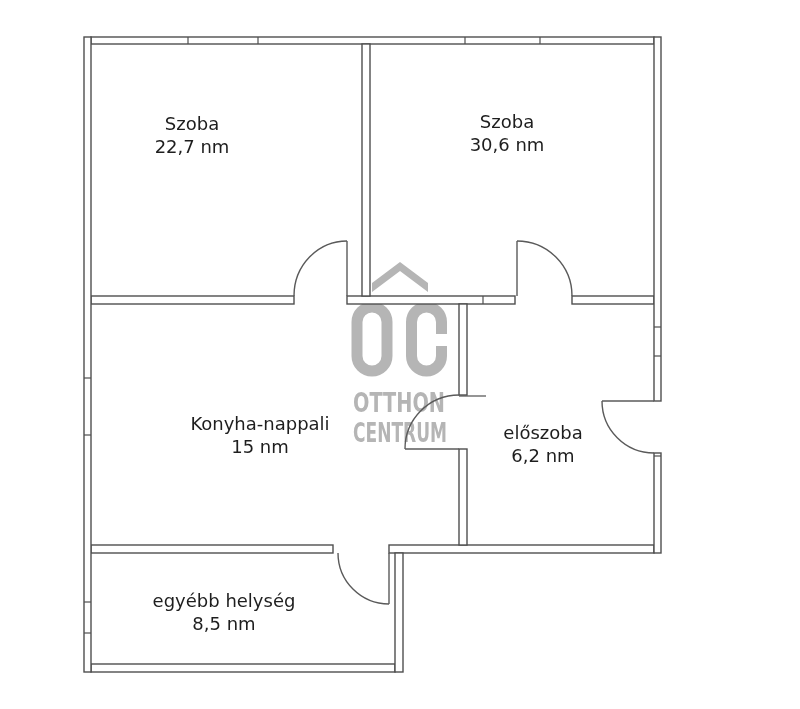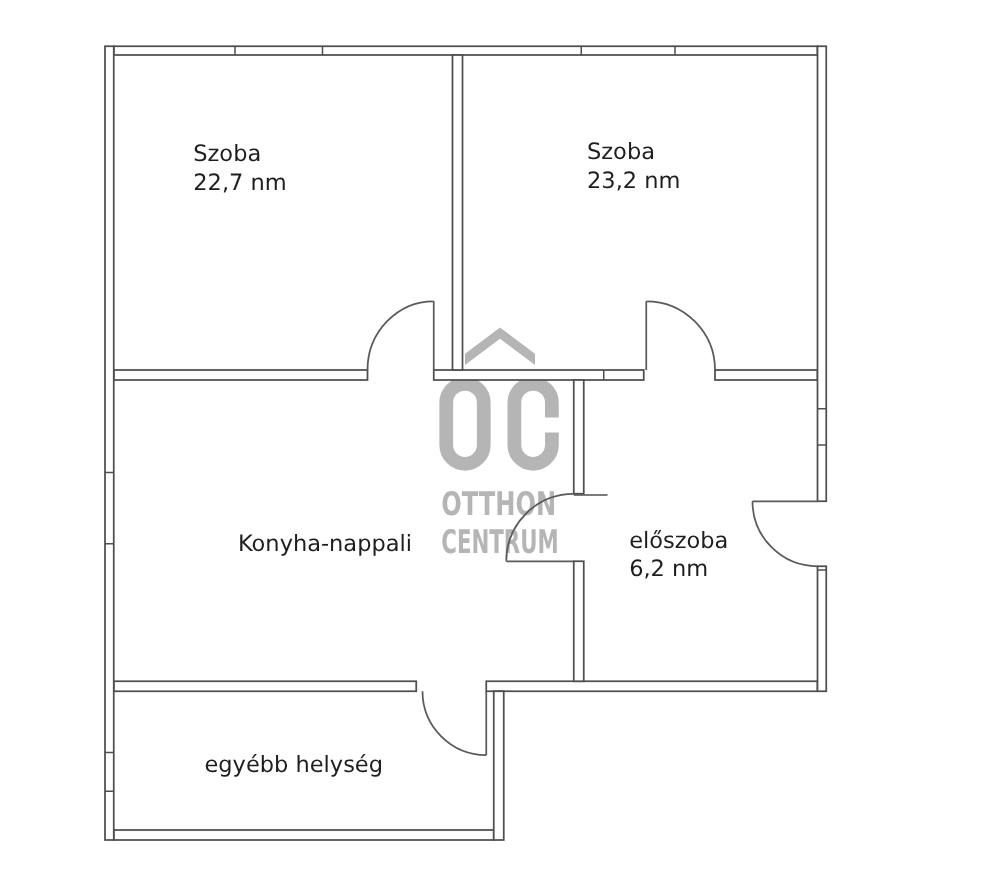--- a/index.html
+++ b/index.html
@@ -18,20 +18,21 @@
   .wm-ring{fill:none;stroke:#b5b5b5;stroke-width:11;}
   .wm-text{
     font-family:"DejaVu Sans","Liberation Sans",sans-serif;
     font-weight:bold;
     font-size:26px;
     fill:#b5b5b5;
   }
   .room-label{
     position:absolute;
     transform:translate(-50%,-50%);
+    text-align:center;
     color:#1e1e1e;
     font-size:18px;
     line-height:23px;
     white-space:nowrap;
   }
 </style>
 </head>
 <body>
 
 <div class="canvas">
@@ -105,29 +106,31 @@
     </g>
   </svg>
 
   <div class="room-label" style="left:192px;top:135px">
     <div>Szoba</div>
     <div>22,7 nm</div>
   </div>
 
   <div class="room-label" style="left:507px;top:133px">
     <div>Szoba</div>
-    <div>23,2 nm</div>
+    <div>30,6 nm</div>
   </div>
 
   <div class="room-label" style="left:260px;top:435px">
     <div>Konyha-nappali</div>
+    <div>15 nm</div>
   </div>
 
   <div class="room-label" style="left:543px;top:444px">
     <div>előszoba</div>
     <div>6,2 nm</div>
   </div>
 
-  <div class="room-label" style="left:235px;top:612px">
+  <div class="room-label" style="left:224px;top:612px">
     <div>egyébb helység</div>
+    <div>8,5 nm</div>
   </div>
 
 </div>
 
 </body></html>

